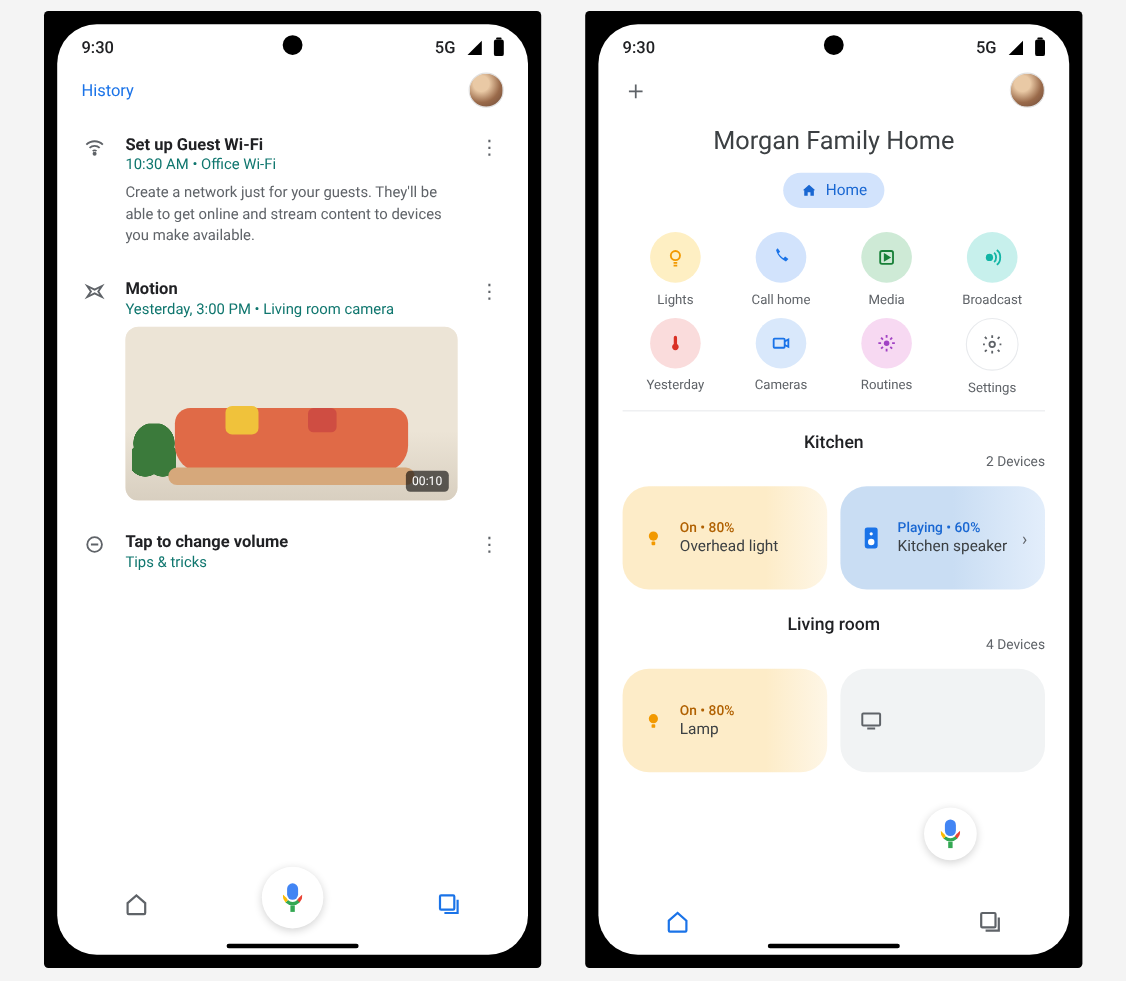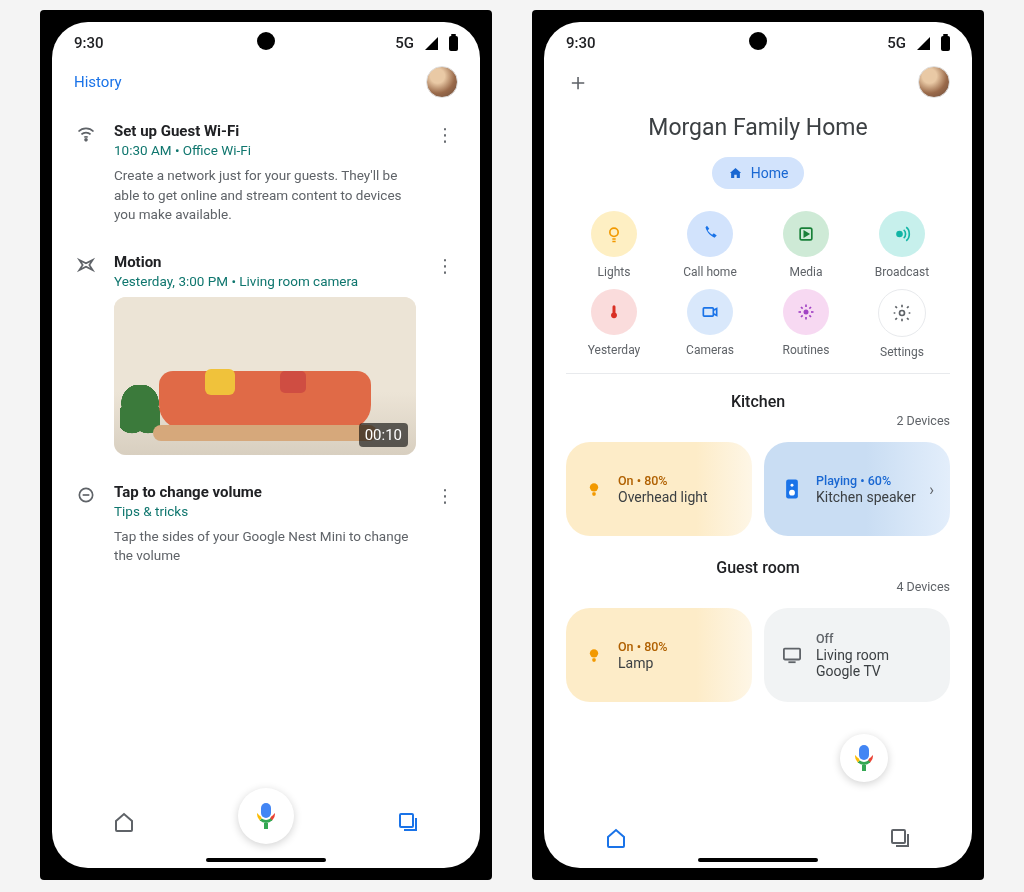--- a/index.html
+++ b/index.html
@@ -26,21 +26,21 @@
   .feed-desc{font-size:13.5px;color:#5f6368;line-height:1.45}
   .feed-more{color:#5f6368;padding:4px;font-size:18px;line-height:1;cursor:pointer}
   
   .thumb{margin-top:4px;border-radius:12px;overflow:hidden;position:relative;height:158px;background:#efe6d9}
   .thumb .wall{position:absolute;inset:0;background:linear-gradient(#ece4d6 0 60%,#d8cfc0 100%)}
   .thumb .sofa{position:absolute;left:15%;right:15%;bottom:26px;height:58px;background:#e06a47;border-radius:14px 14px 24px 24px}
   .thumb .sofa:after{content:"";position:absolute;left:-6px;right:-6px;bottom:-12px;height:16px;background:#d6a87b;border-radius:8px}
   .thumb .cush1{position:absolute;left:30%;bottom:60px;width:30px;height:26px;background:#f0c23b;border-radius:6px}
   .thumb .cush2{position:absolute;left:55%;bottom:62px;width:26px;height:22px;background:#cf4d42;border-radius:5px}
   .thumb .plant{position:absolute;left:6px;bottom:10px;width:40px;height:60px;background:radial-gradient(circle at 50% 30%,#3b7a3b 0 40%,transparent 41%),radial-gradient(circle at 30% 55%,#3b7a3b 0 35%,transparent 36%),radial-gradient(circle at 70% 55%,#3b7a3b 0 35%,transparent 36%)}
-  .thumb .timer{position:absolute;right:8px;bottom:8px;background:rgba(0,0,0,.6);color:#fff;font-size:15px;padding:3px 6px;border-radius:4px}
+  .thumb .timer{position:absolute;right:8px;bottom:8px;background:rgba(0,0,0,.6);color:#fff;font-size:11px;padding:3px 6px;border-radius:4px}
   
   .bottomnav{display:flex;align-items:center;justify-content:space-around;padding:6px 0 18px;position:relative}
   .navbtn{width:60px;display:flex;justify-content:center;color:#5f6368}
   .navbtn.active{color:#1a73e8}
   .fab{width:56px;height:56px;border-radius:50%;background:#fff;box-shadow:0 2px 8px rgba(0,0,0,.18);display:flex;align-items:center;justify-content:center;position:relative;bottom:6px}
   .fab.small{width:48px;height:48px;position:absolute;right:84px;bottom:86px;z-index:5}
   .home-indicator{position:absolute;bottom:6px;left:50%;transform:translateX(-50%);width:120px;height:4px;background:#000;border-radius:3px}
   
   .home-title{font-size:23px;font-weight:400;text-align:center;margin:6px 0 16px;color:#3c4043}
   .chip{display:flex;width:max-content;margin:0 auto 22px;align-items:center;gap:8px;background:#d2e3fc;color:#1967d2;font-size:14px;font-weight:400;padding:8px 16px;border-radius:20px}
@@ -137,21 +137,20 @@
       <div class="feed-item">
         <div class="feed-icon">
           <svg width="20" height="20" viewBox="0 0 24 24" fill="none" stroke="#5f6368" stroke-width="2">
                 <circle cx="12" cy="12" r="8"></circle>
                 <line x1="8" y1="12" x2="16" y2="12"></line>
               </svg>
         </div>
         <div class="feed-body">
           <div class="feed-title">Tap to change volume</div>
           <div class="feed-sub">Tips &amp; tricks</div>
-          <div class="feed-desc">Tap the sides of your Google Nest Mini to change the volume</div>
         </div>
         <div class="feed-more">⋮</div>
       </div>
     </div>
 
     <div class="bottomnav">
       <div class="navbtn">
         <svg width="24" height="24" viewBox="0 0 24 24" fill="none" stroke="#5f6368" stroke-width="2">
               <path d="M4 11l8-7 8 7v9a1 1 0 0 1-1 1h-14a1 1 0 0 1-1-1z"></path>
             </svg>
@@ -308,21 +307,21 @@
                 </svg>
               </div>
           <div>
             <div class="tmeta">Playing • 60%</div>
             <div class="tname">Kitchen speaker</div>
           </div>
           <div class="tcaret">›</div>
         </div>
       </div>
 
-      <div class="room-title">Guest room</div>
+      <div class="room-title">Living room</div>
       <div class="room-sub">4 Devices</div>
       <div class="tiles">
         <div class="tile warm">
           <div class="ticon">
                 <svg width="20" height="20" viewBox="0 0 24 24" fill="#f29900">
                   <circle cx="12" cy="10" r="5"></circle>
                   <rect x="10" y="16" width="4" height="4" rx="1"></rect>
                 </svg>
               </div>
           <div>
@@ -330,24 +329,20 @@
             <div class="tname">Lamp</div>
           </div>
         </div>
         <div class="tile grey">
           <div class="ticon">
                 <svg width="22" height="18" viewBox="0 0 24 20" fill="none" stroke="#5f6368" stroke-width="2">
                   <rect x="3" y="3" width="18" height="12" rx="1"></rect>
                   <line x1="8" y1="18" x2="16" y2="18"></line>
                 </svg>
               </div>
-          <div>
-            <div class="tmeta">Off</div>
-            <div class="tname">Living room Google TV</div>
-          </div>
         </div>
       </div>
     </div>
 
     <div class="fab small">
       <div class="mic">
             <div class="top"></div>
             <div class="mid"></div>
             <div class="stem"></div>
           </div>

